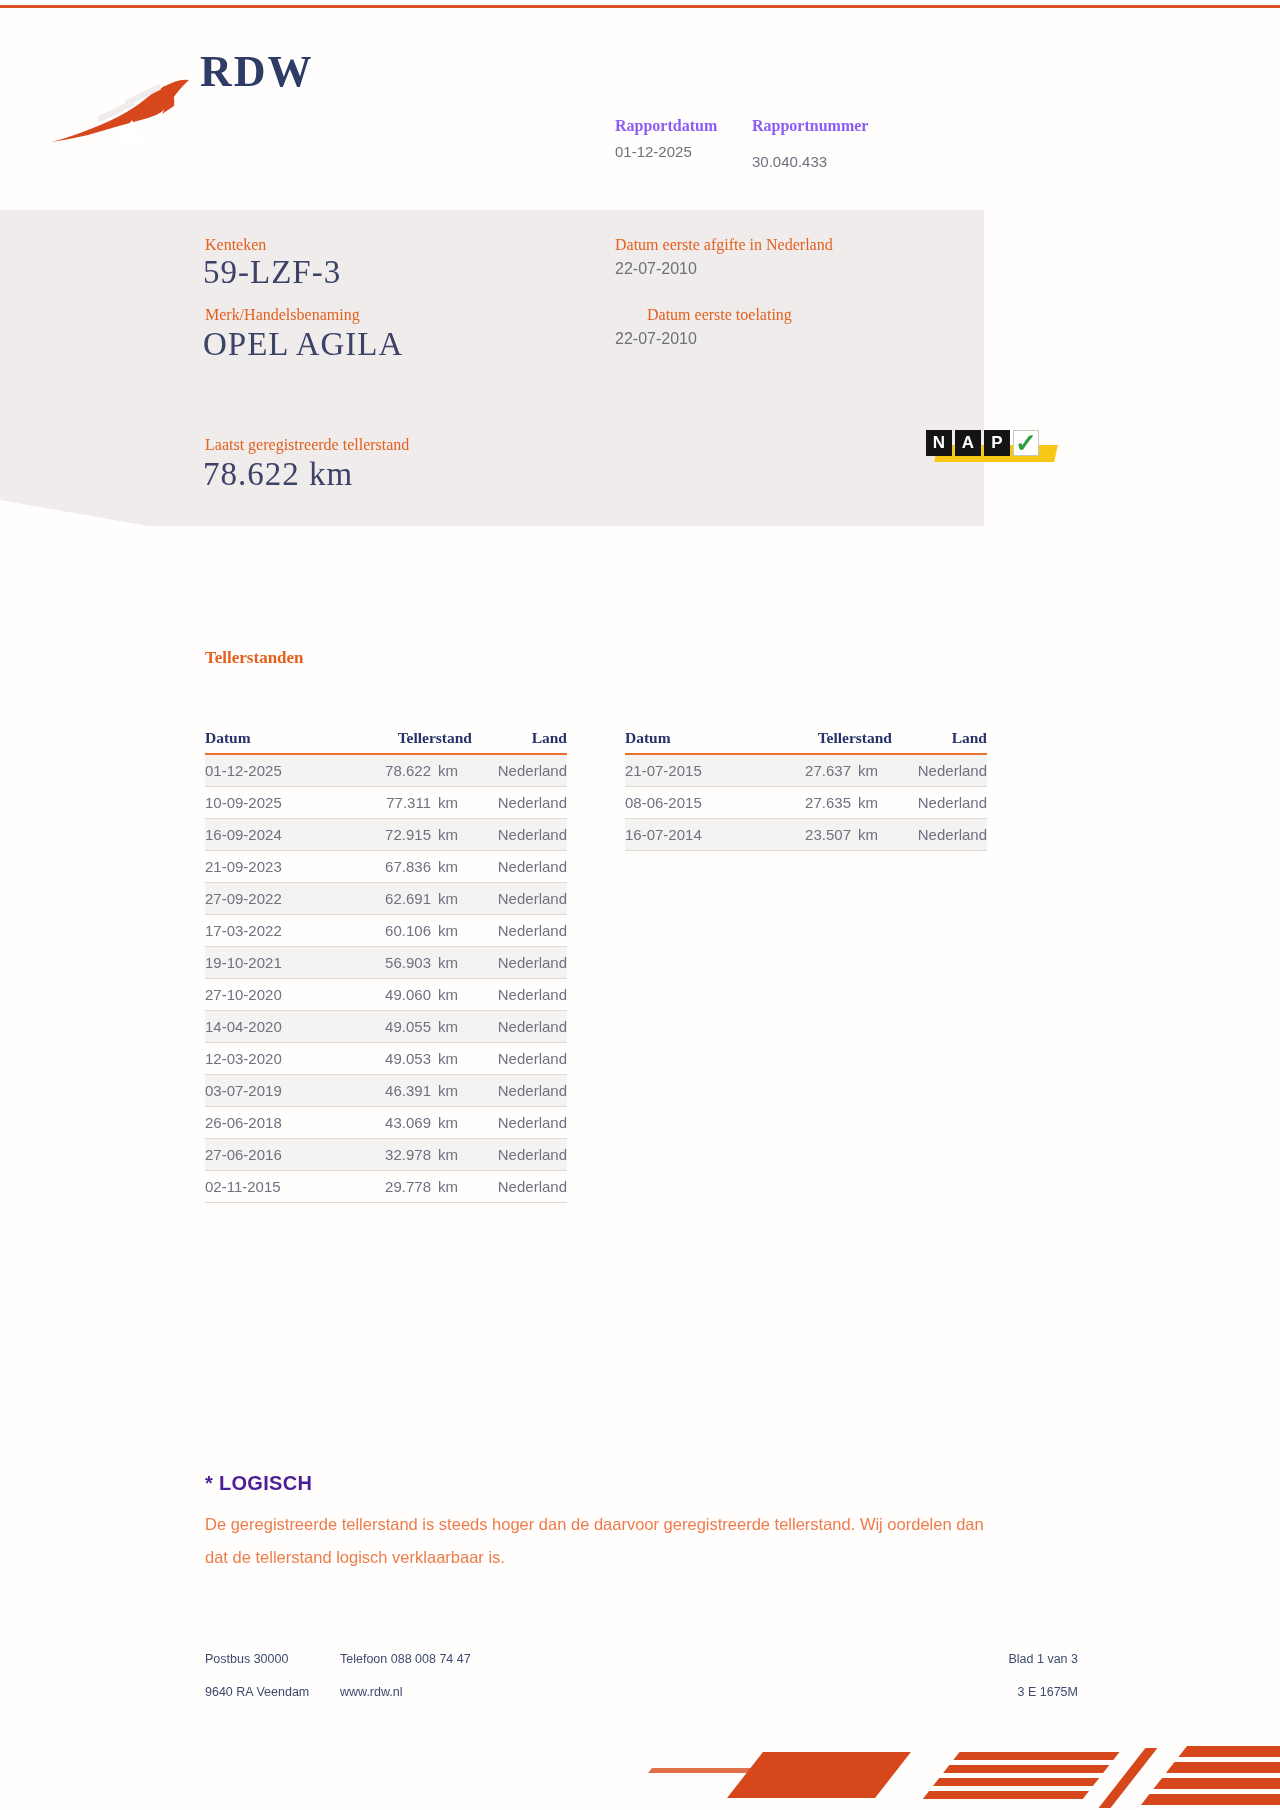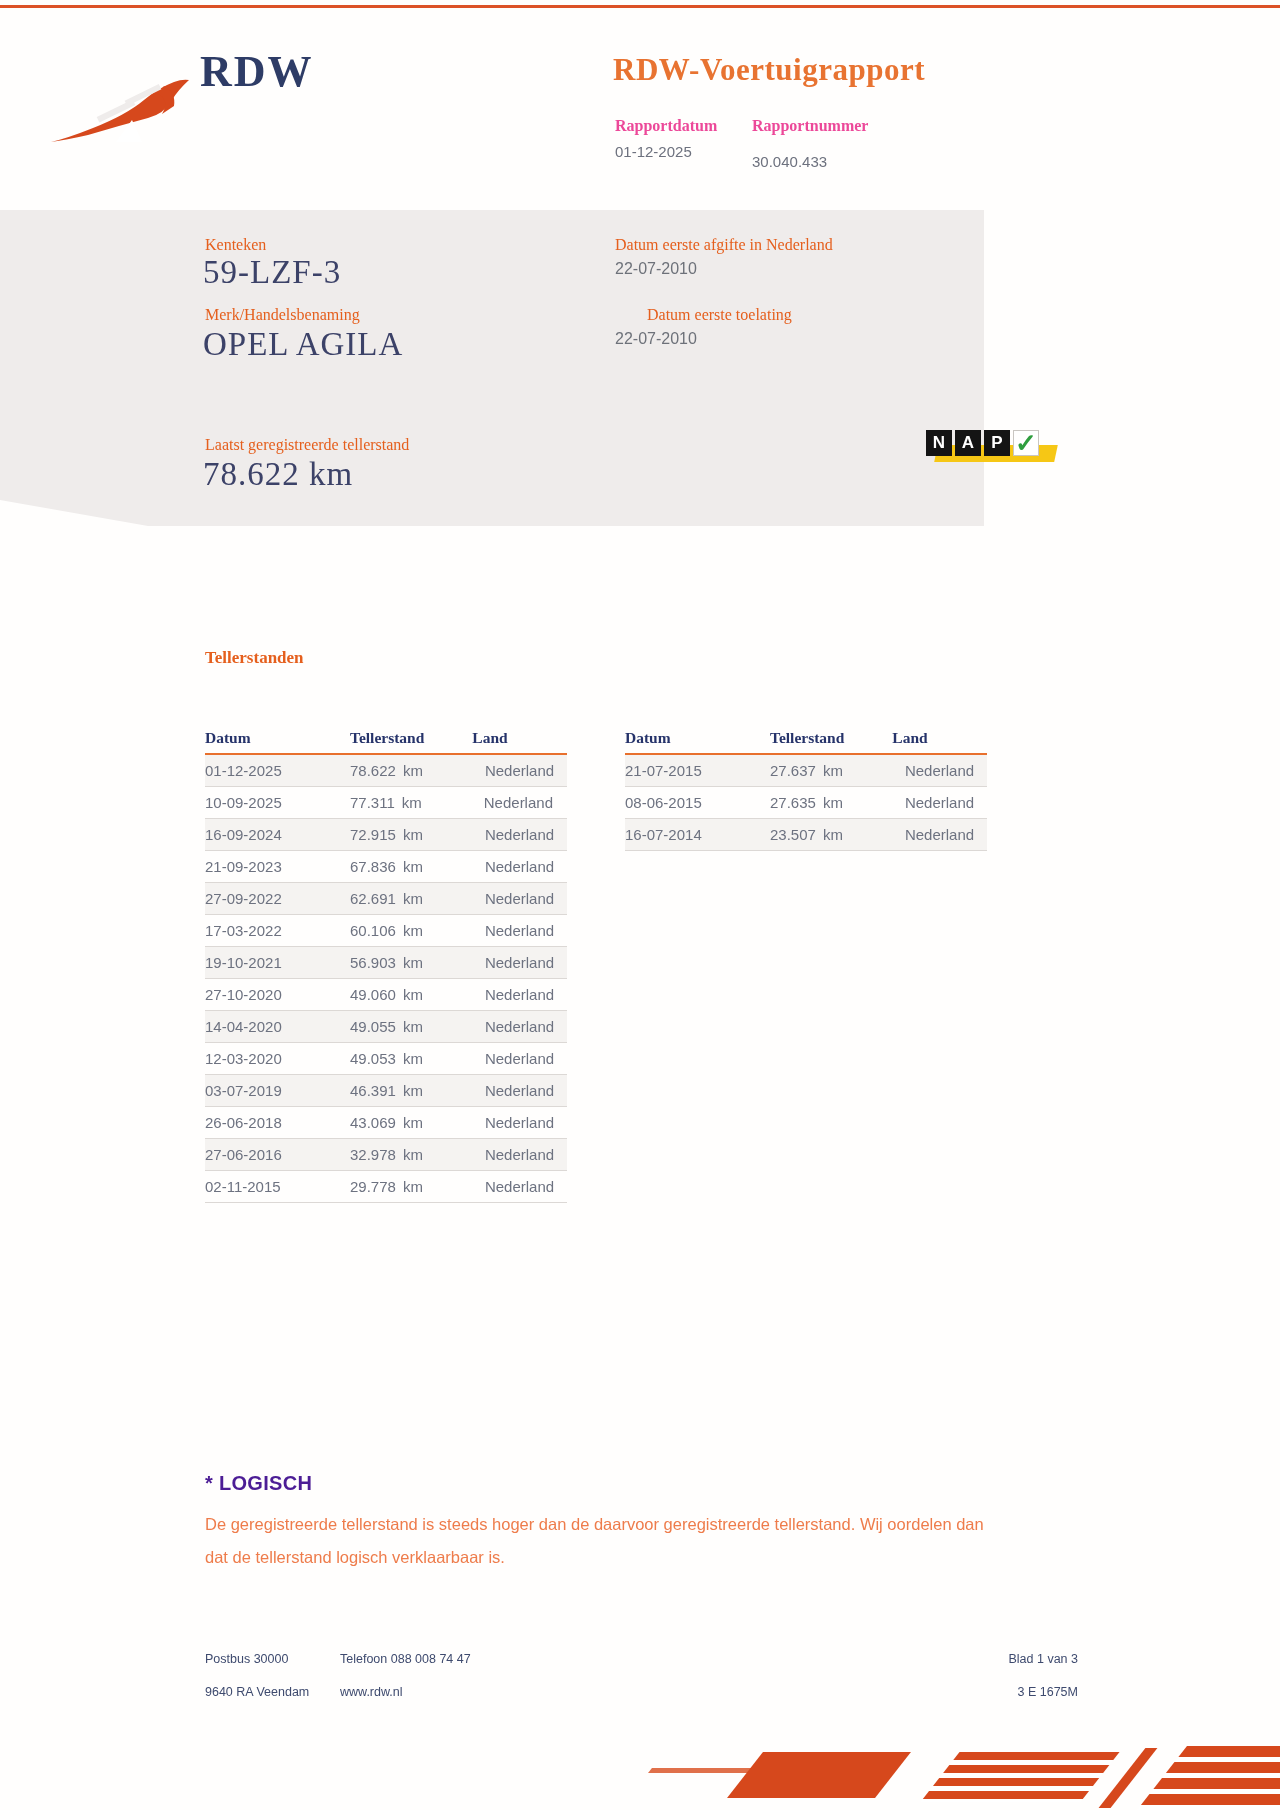--- a/index.html
+++ b/index.html
@@ -10,21 +10,21 @@
 
   .topline { position:absolute; top:5px; left:0; width:100%; height:3px; background:#dc5126; }
 
   
   .logo-svg { position:absolute; left:48px; top:52px; width:150px; height:95px; }
   .wordmark { position:absolute; left:200px; top:46px; font-family:"Liberation Serif", serif;
     font-weight:bold; font-size:44px; color:#2e3c66; letter-spacing:2px; }
   .report-title { position:absolute; left:613px; top:52px; font-family:"Liberation Serif", serif;
     font-weight:bold; font-size:31px; color:#e87331; letter-spacing:0.5px; }
   .meta-label { position:absolute; font-family:"Liberation Serif", serif; font-weight:bold;
-    font-size:16px; color:#ec4899; }
+    font-size:16px; color:#8b5cf6; }
   .meta-value { position:absolute; font-size:15px; color:#6d717e; }
 
   
   .panel { position:absolute; left:0; top:210px; width:984px; height:316px; background:#efeceb;
     clip-path: polygon(0 0, 100% 0, 100% 100%, 148px 100%, 0 calc(100% - 26px)); }
   .flabel { position:absolute; font-family:"Liberation Serif", serif; font-weight:normal;
     font-size:16px; color:#e55f1d; }
   .bigval { position:absolute; font-family:"Liberation Serif", serif; font-size:33px;
     color:#3c4268; letter-spacing:1px; }
   .dateval { position:absolute; font-size:16px; color:#6d7179; }
@@ -48,21 +48,21 @@
   .mtable { position:absolute; top:678px; width:362px; font-size:15px; color:#6d7280; }
   .mtable.left { left:205px; }
   .mtable.right { left:625px; }
   .thead { display:flex; height:30px; align-items:center; border-bottom:2px solid #e8702d;
     color:#26336a; font-weight:bold; font-family:"Liberation Serif", serif; font-size:15.5px;margin-top:45px; }
   .trow { display:flex; height:31px; align-items:center; border-bottom:1px solid #dcd8d5; }
   .trow.alt { background:#f5f3f1; }
   .c-datum { flex:0 0 145px; text-align:left; }
   .c-val { flex:1; display:flex; justify-content:flex-end; }
   .c-val .unit { width:34px; text-align:left; padding-left:7px; }
-  .c-land { flex:0 0 95px; text-align:left;padding-left:48px; }
+  .c-land { flex:0 0 95px; text-align:right; }
 
   
   .fn-title { position:absolute; left:205px; top:1472px; font-size:20px; font-weight:800;
     color:#4c1d95; letter-spacing:0.3px; }
   .fn-text { position:absolute; left:205px; top:1508px; font-size:16.5px; color:#ee7c4b;
     line-height:33px; white-space:nowrap; }
 
   
   .foot { position:absolute; font-size:12.5px; color:#3e4a6e; }
   .foot-right { text-align:right; }
@@ -86,21 +86,20 @@
 
   <svg class="logo-svg" viewBox="0 0 150 95" aria-hidden="true">
     <path d="M3,90 Q20,86 45,76 Q78,63 96,48 Q110,36 126,30 Q134,27 141,28 Q130,38 124,48 Q116,62 100,66 Q70,74 40,83 Q18,88 3,90 Z" fill="#d6481c"></path>
     <path d="M116,34 Q128,40 126,54 L114,62 Q122,48 110,42 Z" fill="#d6481c"></path>
     <rect x="48" y="56" width="40" height="6" fill="#efeceb" transform="rotate(-26 68 59)"></rect>
     <rect x="76" y="40" width="38" height="6" fill="#efeceb" transform="rotate(-26 95 43)"></rect>
     <polygon points="68,90 84,68 94,90" fill="#ffffff"></polygon>
   </svg>
   <div class="wordmark">RDW</div>
 
-  <div class="report-title">RDW-Voertuigrapport</div>
   <div class="meta-label" style="left:615px; top:117px;">Rapportdatum</div>
   <div class="meta-label" style="left:752px; top:117px;">Rapportnummer</div>
   <div class="meta-value" style="left:615px; top:143px;">01-12-2025</div>
   <div class="meta-value" style="left:752px; top:143px;margin-top:10px;">30.040.433</div>
 
   <div class="panel"></div>
   <div class="flabel" style="left:205px; top:236px;">Kenteken</div>
   <div class="bigval" style="left:203px; top:254px;">59-LZF-3</div>
   <div class="flabel" style="left:205px; top:306px;">Merk/Handelsbenaming</div>
   <div class="bigval" style="left:203px; top:326px;">OPEL AGILA</div>

